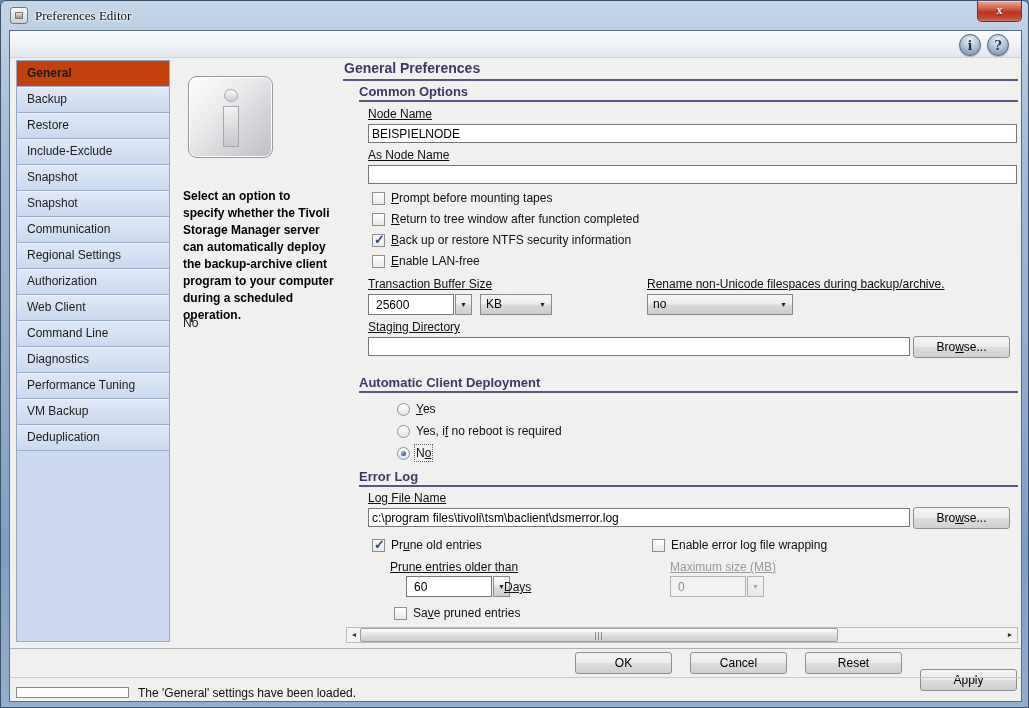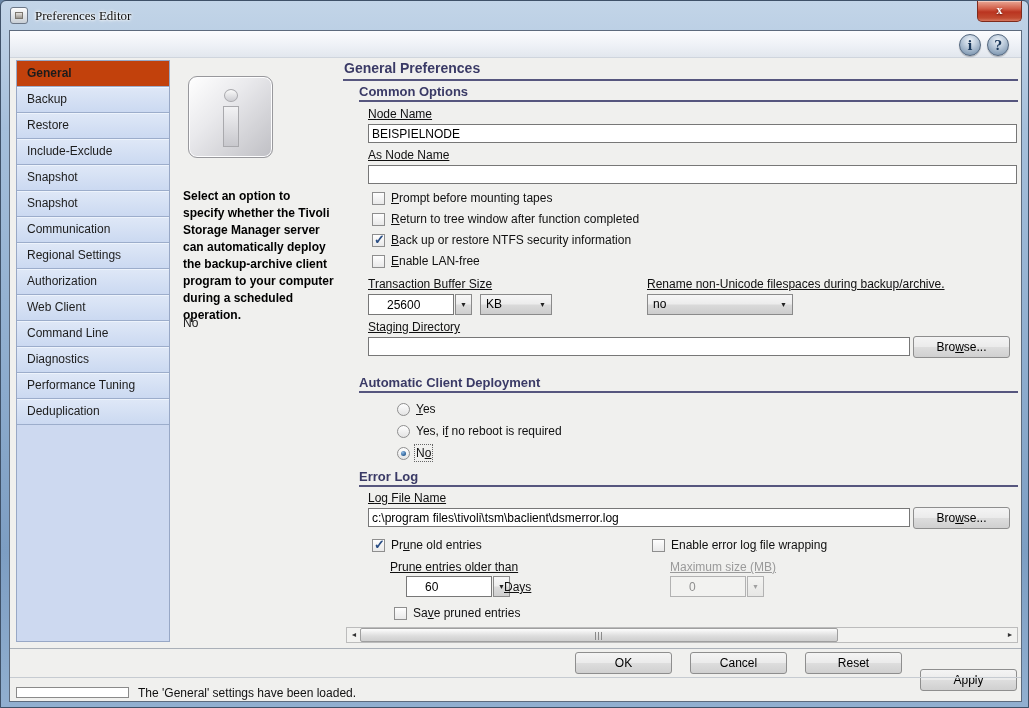--- a/index.html
+++ b/index.html
@@ -59,21 +59,21 @@
   .content { position:absolute; left:332px; top:0; width:676px; height:590px; font-size:12px; }
   .page-title { position:absolute; left:2px; top:2px; font-size:14px; font-weight:bold; color:#3a3a66; }
   .rule-title { position:absolute; left:1px; right:0; top:21px; height:2px; background:#56567e; }
   .section-h { position:absolute; font-size:13px; font-weight:bold; color:#3a3a66; }
   .rule { position:absolute; right:0; height:2px; background:#56567e; }
   .flabel { position:absolute; font-size:12px; color:#101010; white-space:nowrap;text-decoration:underline; }
   .flabel.disabled { color:#9a9a9a; }
   input.txt { position:absolute; height:19px; border:1px solid #777; background:#fff;
               font-family:"Liberation Sans", sans-serif; font-size:12px; padding:0 3px; color:#000; }
   .combo { position:absolute; height:21px; display:flex; }
-  .combo input { width:86px; height:21px; border:1px solid #777; font-size:12px; padding:0 18px;
+  .combo input { width:86px; height:21px; border:1px solid #777; font-size:12px; padding:0 7px;
               font-family:"Liberation Sans", sans-serif; }
   .combo .arrow-btn { width:17px; height:21px; margin-left:1px; border:1px solid #8a8a8a;
               background:linear-gradient(180deg,#f8f8f8 0%,#ededed 48%,#dcdcdc 52%,#cecece 100%);
               font-size:7px; color:#222; text-align:center; line-height:20px; }
   .combo.disabled input { background:#f2f2f0; border-color:#b2b2b2; color:#8e8e8e; }
   .combo.disabled .arrow-btn { color:#a0a0a0; border-color:#b2b2b2;
               background:linear-gradient(180deg,#f4f4f2,#e7e7e5); }
   .dropdown { position:absolute; height:21px; border:1px solid #8a8a8a;
               background:linear-gradient(180deg,#f6f6f6 0%,#ececec 48%,#dadada 52%,#cccccc 100%);
               font-size:12px; line-height:19px; padding-left:5px; color:#000; }
@@ -141,20 +141,21 @@
         <div class="tab">Include-Exclude</div>
         <div class="tab">Snapshot</div>
         <div class="tab">Snapshot</div>
         <div class="tab">Communication</div>
         <div class="tab">Regional Settings</div>
         <div class="tab">Authorization</div>
         <div class="tab">Web Client</div>
         <div class="tab">Command Line</div>
         <div class="tab">Diagnostics</div>
         <div class="tab">Performance Tuning</div>
+        <div class="tab">VM Backup</div>
         <div class="tab">Deduplication</div>
       </div>
 
       <div class="infopanel">
         <div class="big-info-icon">
           <span class="dot"></span>
             <span class="bar"></span>
         </div>
         <div class="info-desc">Select an option to specify whether the Tivoli Storage Manager server can automatically deploy the backup-archive client program to your computer during a scheduled operation.</div>
         <div class="info-value">No</div>

